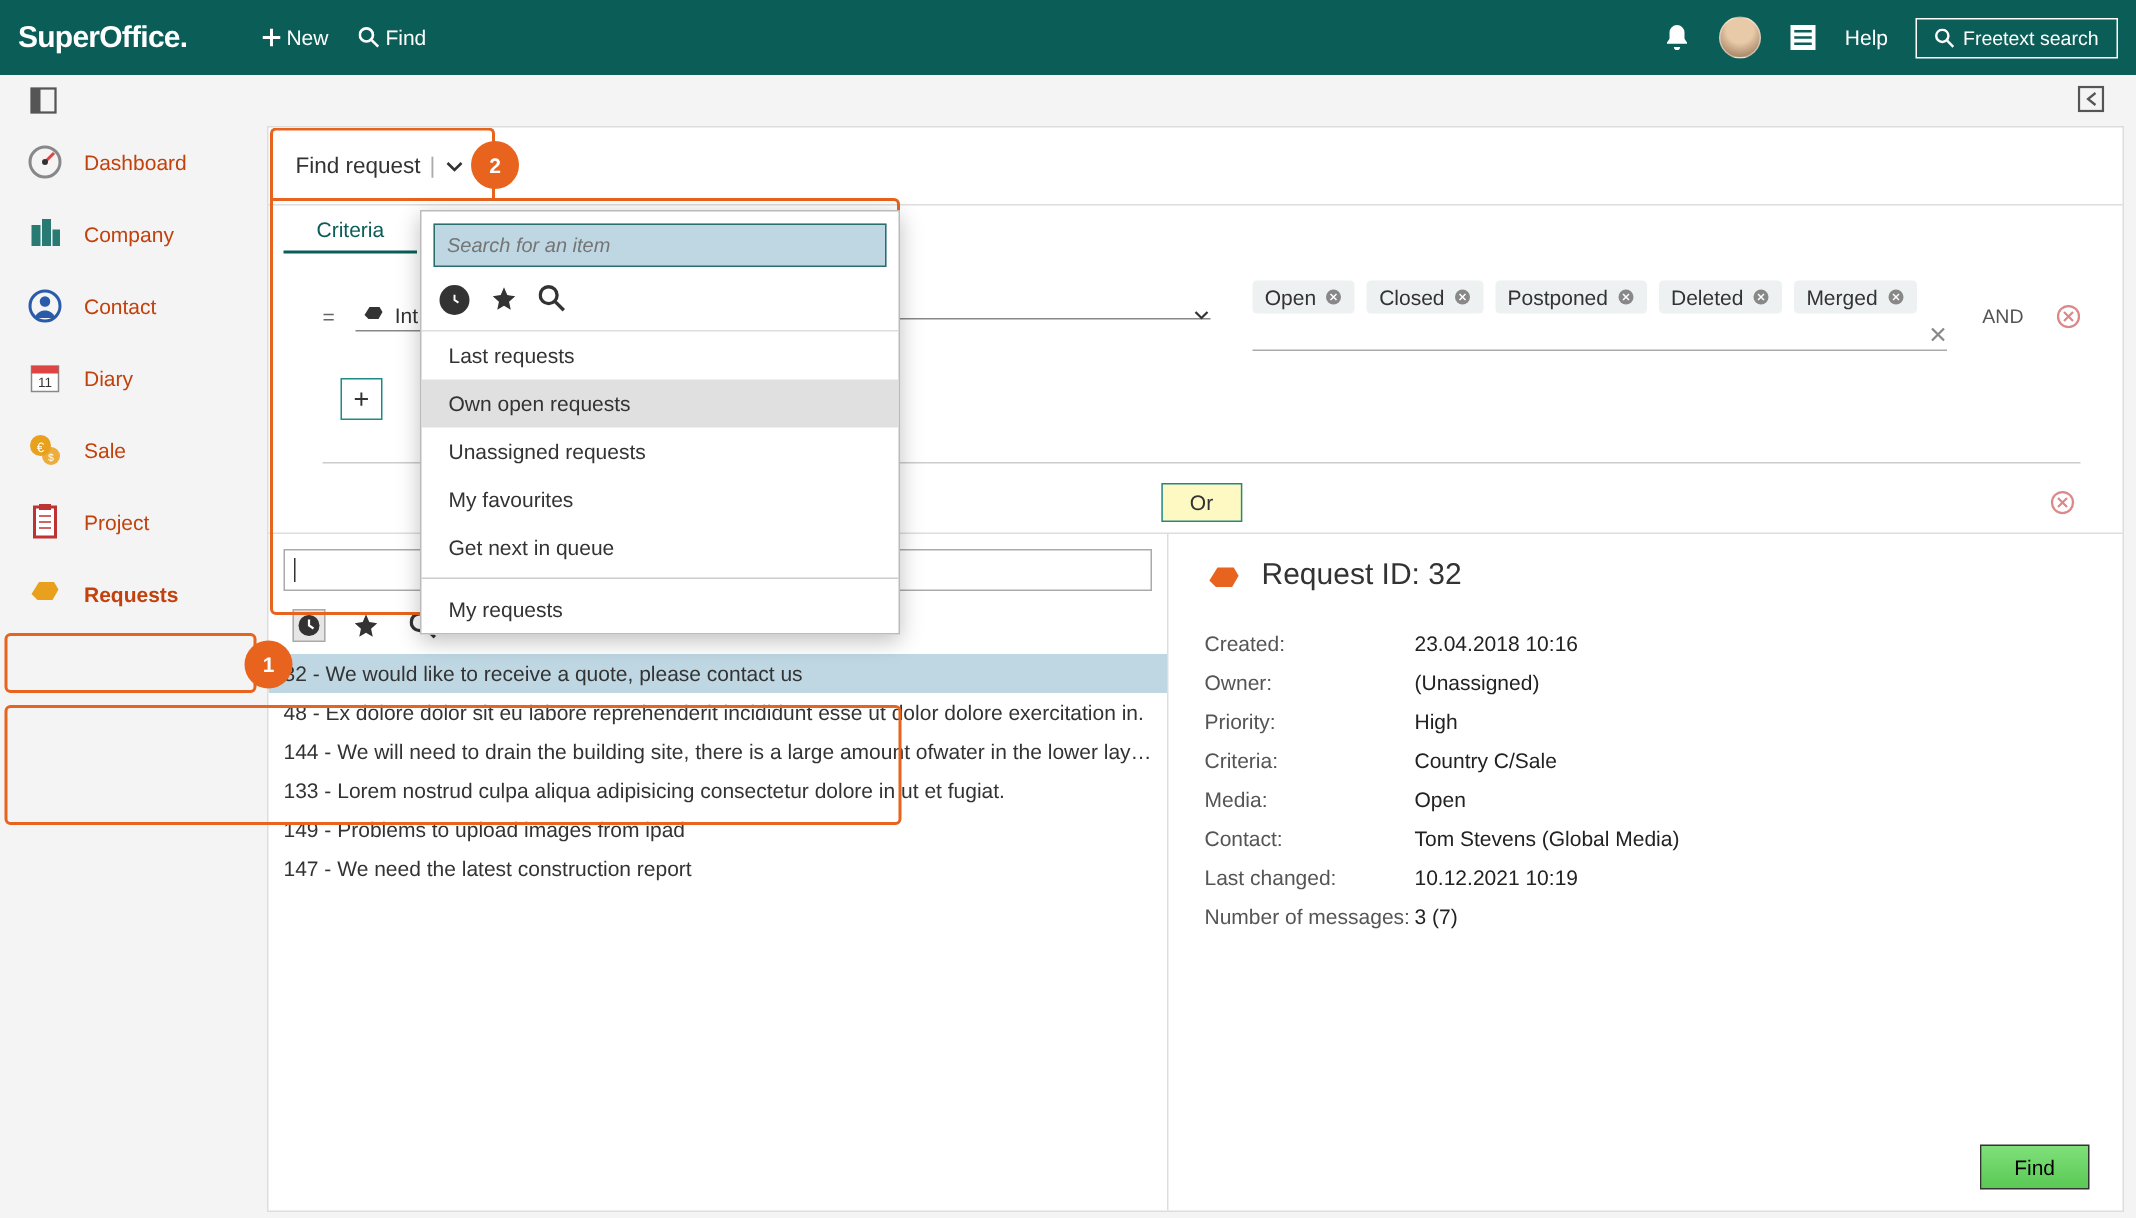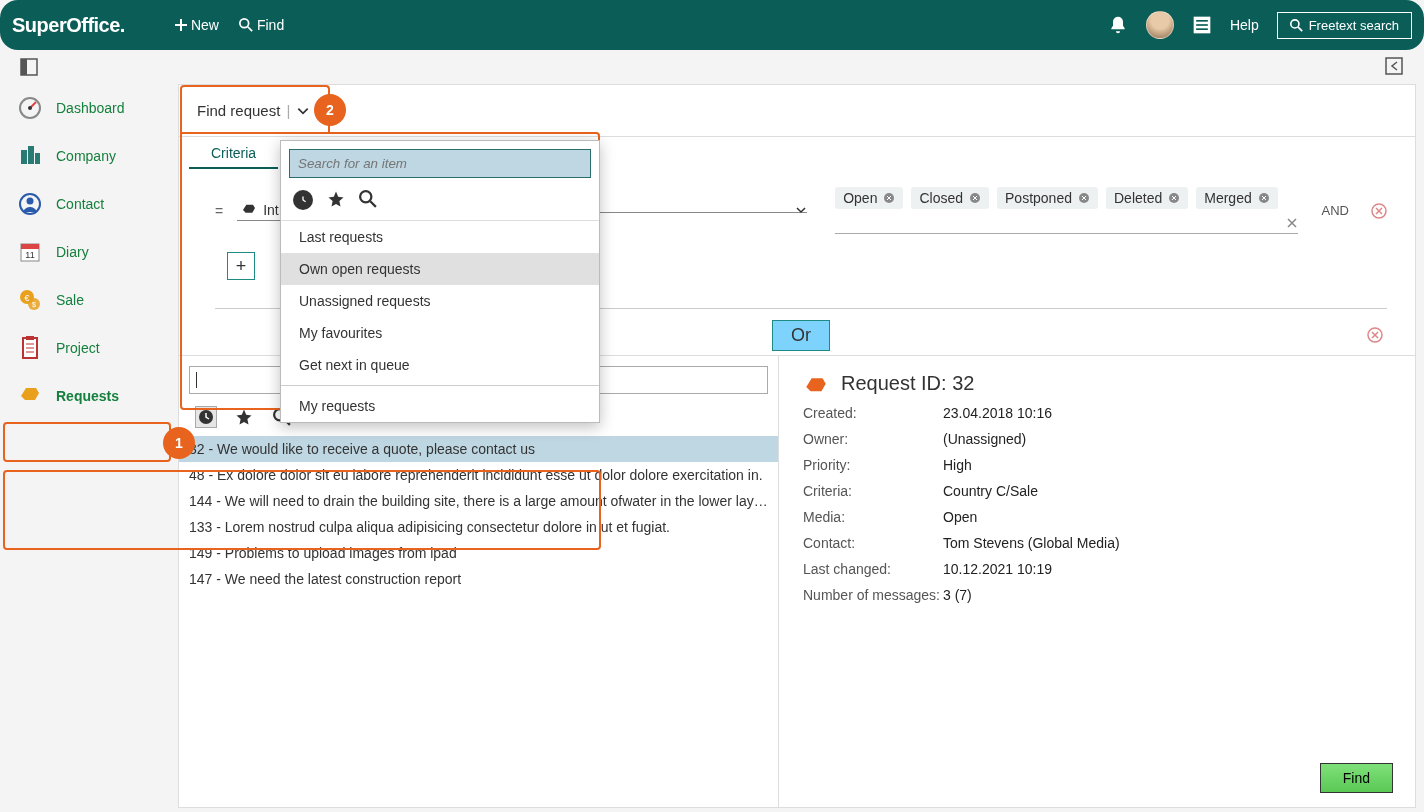--- a/index.html
+++ b/index.html
@@ -1,39 +1,39 @@
 <!DOCTYPE html>
 <html><head>
 <meta charset="utf-8">
 <style>
   * { box-sizing: border-box; margin: 0; padding: 0; }
   body { font-family: "Segoe UI", Arial, sans-serif; font-size: 14px; color: #333; background: #f4f4f4; width: 1424px; height: 812px; overflow: hidden; position: relative; }
   
   
-  .topbar { background: #0b5e58; height: 50px; display: flex; align-items: center; padding: 0 12px; color: #fff; border-radius: 18px; }
+  .topbar { background: #0b5e58; height: 50px; display: flex; align-items: center; padding: 0 12px; color: #fff; }
   .logo { font-size: 20px; font-weight: 600; letter-spacing: -0.5px; margin-right: 50px; }
   .top-actions { display: flex; gap: 20px; }
   .top-action { display: flex; align-items: center; gap: 4px; color: #fff; cursor: pointer; font-size: 14px; }
   .spacer { flex: 1; }
   .top-right { display: flex; align-items: center; gap: 18px; }
   .bell-icon, .menu-burger { width: 20px; height: 20px; fill: #fff; }
   .avatar { width: 28px; height: 28px; border-radius: 50%; background: radial-gradient(circle at 50% 30%, #e8c9a8 40%, #8a6a4a 100%); border: 1px solid rgba(255,255,255,.4); }
   .help-link { color: #fff; cursor: pointer; }
   .freetext { border: 1px solid #fff; padding: 5px 12px; display: flex; align-items: center; gap: 6px; color: #fff; cursor: pointer; font-size: 13px; }
   
   
   .panel-icon { width: 18px; height: 18px; fill: #555; }
   
   
   .main { display: flex; height: calc(812px - 50px); }
   
   
   .sidebar { width: 174px; background: #f4f4f4; display: flex; flex-direction: column; }
   .panel-toggle-row { height: 34px; display: flex; align-items: center; padding-left: 20px; }
-  .nav-item { display: flex; align-items: center; gap: 14px; padding: 12px 18px; cursor: pointer; color: #15803d; }
+  .nav-item { display: flex; align-items: center; gap: 14px; padding: 12px 18px; cursor: pointer; color: #c2410c; }
   .nav-item.active { font-weight: 600; }
   .nav-icon { width: 24px; height: 24px; flex-shrink: 0; }
   .badge-callout { position: absolute; width: 32px; height: 32px; border-radius: 50%; background: #e8631d; color: #fff; display: flex; align-items: center; justify-content: center; font-weight: 600; z-index: 10; }
   .callout-border { position: absolute; border: 2px solid #e8631d; border-radius: 4px; pointer-events: none; z-index: 5; }
   
   
   .content { flex: 1; background: #fff; position: relative; display: flex; flex-direction: column; border: 1px solid #ddd; margin: 34px 8px 4px 4px; }
   .content-topright-toggle { position: absolute; right: 12px; top: -28px; }
   
   .find-header { height: 52px; display: flex; align-items: center; padding: 0 18px; border-bottom: 1px solid #ddd; font-size: 15px; position: relative; gap: 10px; }
@@ -53,21 +53,21 @@
   
   .status-chips { display: flex; gap: 8px; flex-wrap: wrap; border-bottom: 1px solid #aaa; padding-bottom: 4px; flex: 1; }
   .chip { background: #eef1f1; border-radius: 3px; padding: 3px 8px; display: flex; align-items: center; gap: 6px; font-size: 14px; }
   .chip-x { width: 12px; height: 12px; fill: #666; cursor: pointer; }
   .row-remove { width: 16px; height: 16px; fill: #aaa; cursor: pointer; margin-left: 12px; }
   .and-label { margin-left: 14px; color: #555; font-size: 13px; }
   
   .plus-btn { width: 28px; height: 28px; border: 1px solid #1e8a84; display: flex; align-items: center; justify-content: center; cursor: pointer; font-size: 18px; color: #333; margin: 18px 0 0 12px; background: #fff; }
   
   .hr-line { border: none; border-top: 1px solid #ccc; margin: 28px 0 18px; }
-  .or-pill { border: 1px solid #1e8a84; padding: 4px 18px; font-size: 18px; background: #7dd3fc; cursor: pointer; position: absolute; left: 50%; transform: translateX(-50%); }
+  .or-pill { border: 1px solid #1e8a84; padding: 4px 18px; font-size: 14px; background: #fef9c3; cursor: pointer; position: absolute; left: 50%; transform: translateX(-50%); }
   .or-row { position: relative; display: flex; align-items: center; justify-content: flex-end; padding-right: 4px; }
   
   
   .dropdown-pop { position: absolute; left: 280px; top: 140px; width: 320px; background: #fff; border: 1px solid #bbb; box-shadow: 0 4px 14px rgba(0,0,0,.25); z-index: 20; }
   .dropdown-search { margin: 8px; border: 1px solid #2a6d6d; background: #bed7e2; padding: 6px 8px; font-style: italic; color: #555; outline: none; width: calc(100% - 16px); }
   .dropdown-icons { display: flex; gap: 14px; padding: 4px 12px 10px; border-bottom: 1px solid #ddd; }
   .dd-icon { width: 18px; height: 18px; fill: #333; cursor: pointer; }
   .dd-icon.recent-active { background: #333; border-radius: 50%; fill: #fff; padding: 3px; box-sizing: content-box; width: 14px; height: 14px; }
   .dd-item { padding: 8px 18px; cursor: pointer; }
   .dd-item.highlight { background: #e0e0e0; }
@@ -79,21 +79,21 @@
   .req-search-box { margin: 10px 10px 6px; border: 1px solid #aaa; height: 28px; padding: 2px 6px; display: flex; align-items: center; }
   .cursor-bar { width: 1px; height: 16px; background: #333; }
   .req-icons { display: flex; gap: 16px; padding: 6px 16px 8px; align-items: center; }
   .req-icon-btn { width: 22px; height: 22px; display: flex; align-items: center; justify-content: center; }
   .req-icon-btn.boxed { border: 1px solid #aaa; background: #e6e6e6; }
   .req-list { overflow-y: auto; }
   .req-row { padding: 5px 10px; cursor: pointer; font-size: 14px; white-space: nowrap; overflow: hidden; text-overflow: ellipsis; }
   .req-row.selected { background: #bed7e2; }
   
   .lower-right { flex: 1; padding: 16px 24px; position: relative; }
-  .req-header { display: flex; gap: 12px; align-items: flex-start; }
+  .req-header { display: flex; gap: 12px; align-items: flex-start; margin-bottom: 16px; }
   .req-ticket-icon { width: 26px; height: 26px; fill: #e8631d; margin-top: 2px; }
   .req-title { font-size: 20px; font-weight: 400; }
   .req-subtitle { font-size: 14px; color: #333; margin-top: 2px; }
   .detail-row { display: flex; padding: 5px 0; font-size: 14px; }
   .detail-label { width: 140px; color: #555; }
   .detail-val { color: #222; }
   .find-btn { position: absolute; right: 22px; bottom: 14px; background: linear-gradient(#7fe07a, #5ac955); border: 1px solid #333; padding: 6px 22px; cursor: pointer; font-size: 14px; }
   
   svg { display: block; }
 </style>

